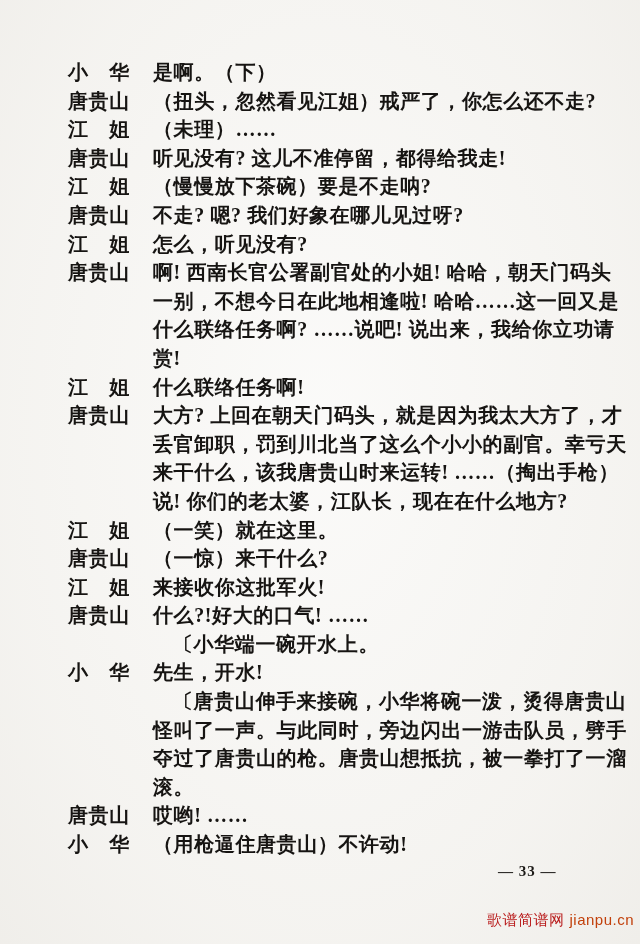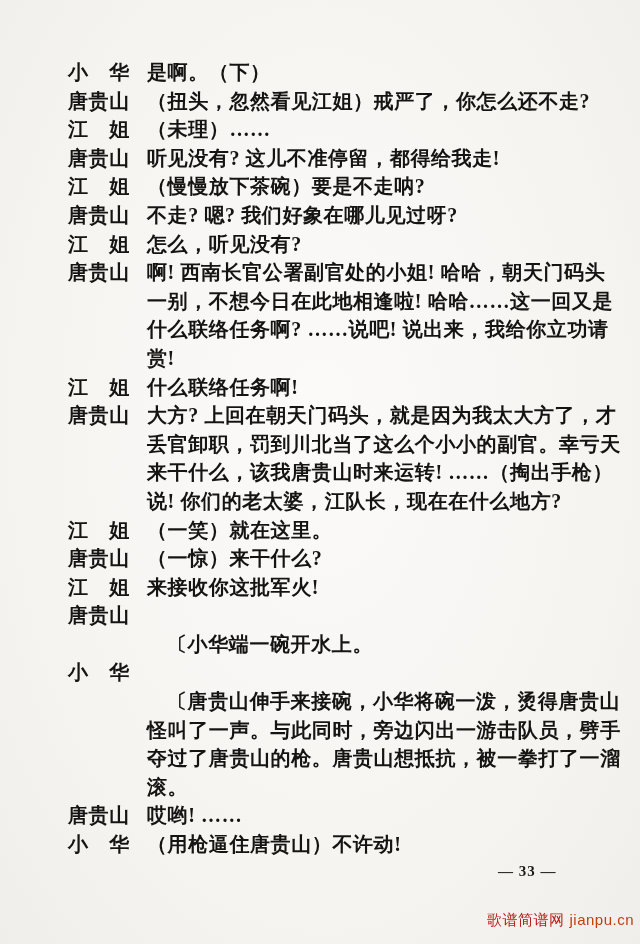--- a/index.html
+++ b/index.html
@@ -32,21 +32,21 @@
     font-weight: 700;
     letter-spacing: 0.6px;
   }
   .row {
     display: flex;
     align-items: flex-start;
   }
   .speaker {
     flex: 0 0 66px;
     width: 66px;
-    margin-right: 13px;
+    margin-right: 19px;
     white-space: pre;
   }
   .text {
     flex: 1 1 auto;
     white-space: pre;
   }
   .row.stage .text {
     text-indent: 20px;
   }
   .page-number {
@@ -142,29 +142,31 @@
     <span class="text">（一惊）来干什么?</span>
   </div>
 
   <div class="row">
     <span class="speaker">江　姐</span>
     <span class="text">来接收你这批军火!</span>
   </div>
 
   <div class="row">
     <span class="speaker">唐贵山</span>
+    <span class="text">什么?!好大的口气! ……</span>
   </div>
 
   <div class="row stage">
     <span class="speaker"></span>
     <span class="text">〔小华端一碗开水上。</span>
   </div>
 
   <div class="row">
     <span class="speaker">小　华</span>
+    <span class="text">先生，开水!</span>
   </div>
 
   <div class="row stage">
     <span class="speaker"></span>
     <span class="text">〔唐贵山伸手来接碗，小华将碗一泼，烫得唐贵山
 怪叫了一声。与此同时，旁边闪出一游击队员，劈手
 夺过了唐贵山的枪。唐贵山想抵抗，被一拳打了一溜
 滚。</span>
   </div>
 

